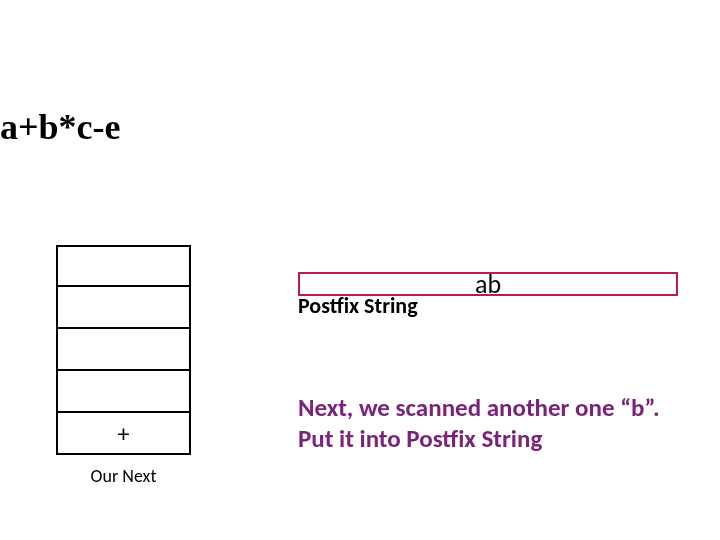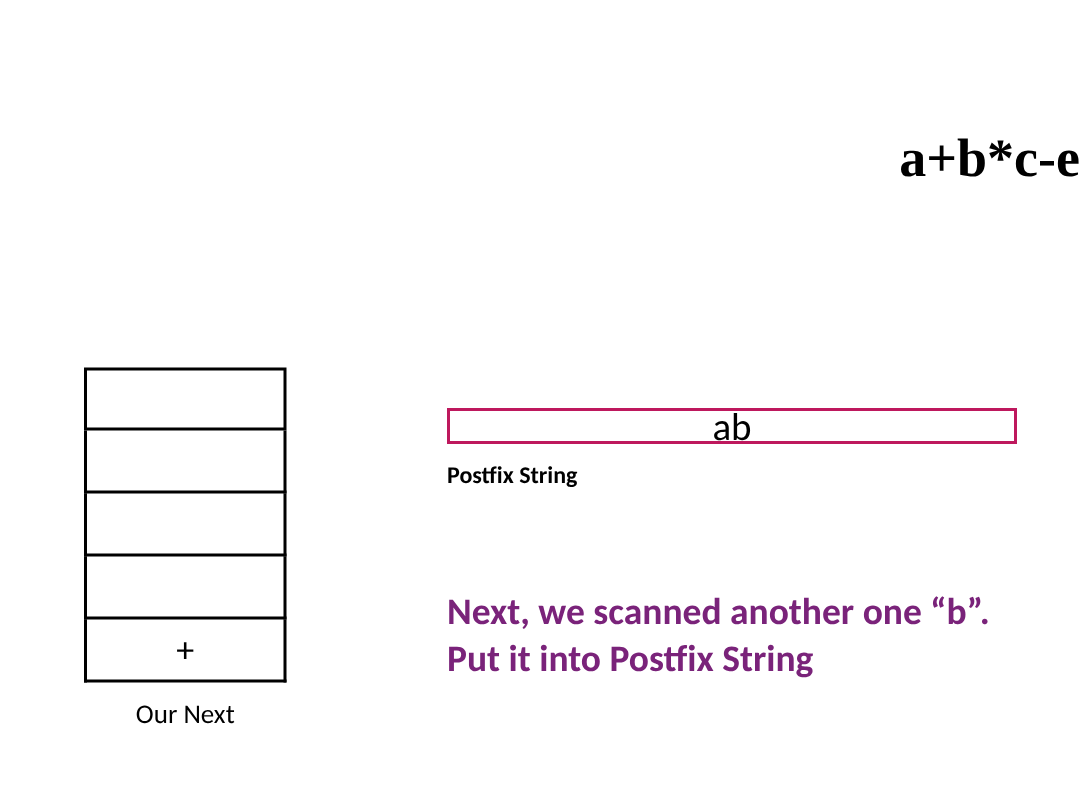--- a/index.html
+++ b/index.html
@@ -1,25 +1,25 @@
 <!DOCTYPE html>
 <html><head>
 <meta charset="utf-8">
 <style>
   * { box-sizing: border-box; margin: 0; padding: 0; }
   html, body { width: 720px; height: 540px; background: #fff; font-family: "Calibri", "Segoe UI", Arial, sans-serif; }
   .slide { position: relative; width: 720px; height: 540px; }
   .title { position: absolute; top: 20px; left: 0; width: 720px; text-align: center; font-size: 40px; color: #000; font-weight: 400; }
-  .expr { position: absolute; top: 84px; left: 0; width: 720px; text-align: right; font-family: "Times New Roman", serif; font-size: 36px; font-weight: 700; color: #000; }
+  .expr { position: absolute; top: 106px; left: 0; width: 720px; text-align: left; font-family: "Times New Roman", serif; font-size: 36px; font-weight: 700; color: #000; }
   .stack { position: absolute; left: 56px; top: 245px; width: 135px; }
   .stack-cell { height: 42px; border-left: 2px solid #000; border-right: 2px solid #000; border-bottom: 2px solid #000; display: flex; align-items: center; justify-content: center; font-size: 24px; color: #000; }
   .stack-cell:first-child { border-top: 2px solid #000; }
   .stack-label { position: absolute; left: 56px; top: 465px; width: 135px; text-align: center; font-size: 18px; color: #000; }
   .postfix-box { position: absolute; left: 298px; top: 240px; width: 380px; height: 24px; border: 2px solid #be185d; display: flex; align-items: center; justify-content: center; font-size: 26px; color: #000; margin-top: 32px; }
-  .postfix-label { position: absolute; left: 298px; top: 308px; font-size: 16px; color: #000; font-weight: 700; }
+  .postfix-label { position: absolute; left: 298px; top: 292px; font-size: 22px; color: #000; font-weight: 700; }
   .explain { position: absolute; left: 298px; top: 392px; width: 390px; font-size: 25px; line-height: 1.25; color: #7a237a; font-weight: 700; }
 </style>
 </head>
 <body>
 
 <div class="slide">
 
 
   <div class="expr">a+b*c-e</div>
 

